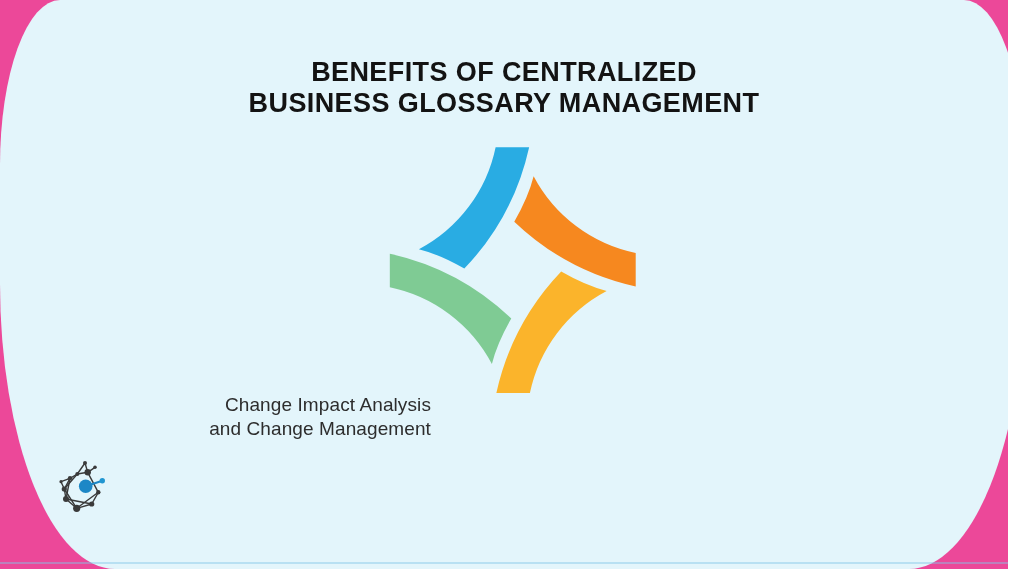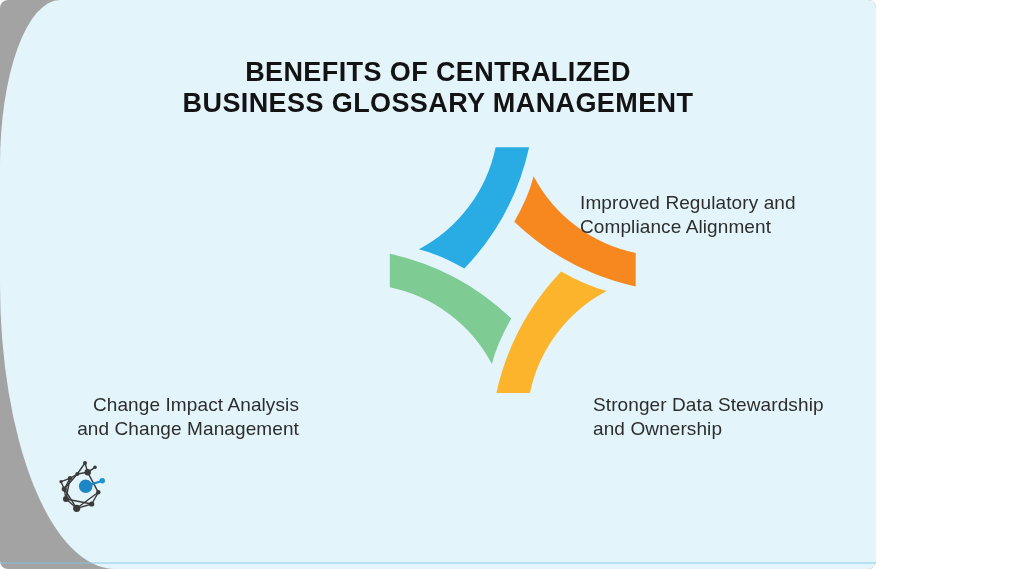--- a/index.html
+++ b/index.html
@@ -1,19 +1,19 @@
 <!DOCTYPE html>
 <html><head>
 <meta charset="utf-8">
 <style>
   html,body { margin:0; padding:0; }
   body { font-family: "Liberation Sans", sans-serif; }
   .canvas {
-    position:relative; width:876px; height:569px;
-    background:#a3a3a3; overflow:hidden;border-radius:8px;
+    position:relative; width:1008px; height:569px;
+    background:#ec4899; overflow:hidden;
   }
   .bg-shape {
     position:absolute; left:0; top:0; width:1024px; height:569px;
     background:#E3F5FB;
     border-radius:60px 60px 115px 115px / 165px 165px 285px 285px;
   }
   .bottom-line {
     position:absolute; left:0; top:562px; width:1024px; height:2px;
     background:rgba(130,200,230,0.45);
   }
@@ -47,26 +47,22 @@
   <svg class="pinwheel" width="390" height="380" viewBox="320 130 390 510" aria-hidden="true">
     <defs>
       <path id="swoosh" d="M 489,153 L 534,153 A 344,344 0 0 1 447,316 Q 414,297 386,290 A 201,201 0 0 0 489,153 Z"></path>
     </defs>
     <use href="#swoosh" fill="#29ACE3"></use>
     <use href="#swoosh" transform="rotate(90 512 318)" fill="#F6881F"></use>
     <use href="#swoosh" transform="rotate(180 512 318)" fill="#FBB42B"></use>
     <use href="#swoosh" transform="rotate(270 512 318)" fill="#7FCB94"></use>
   </svg>
 
-  <div class="label tr">Improved Regulatory and
-Compliance Alignment</div>
   <div class="label bl">Change Impact Analysis
 and Change Management</div>
-  <div class="label br">Stronger Data Stewardship
-and Ownership</div>
 
   <svg class="logo" width="64" height="70" viewBox="0 0 52 70" aria-hidden="true">
     <g stroke="#3A3A3A" stroke-width="1.4" stroke-linecap="round">
       <line x1="30" y1="17" x2="32.7" y2="26.3"></line>
       <line x1="30" y1="17" x2="22.3" y2="28"></line>
       <line x1="40" y1="21.3" x2="32.7" y2="26.3"></line>
       <line x1="32.7" y1="26.3" x2="22.3" y2="28"></line>
       <line x1="22.3" y1="28" x2="15" y2="32.3"></line>
       <line x1="15" y1="32.3" x2="9.3" y2="43"></line>
       <line x1="9.3" y1="43" x2="11" y2="53"></line>

